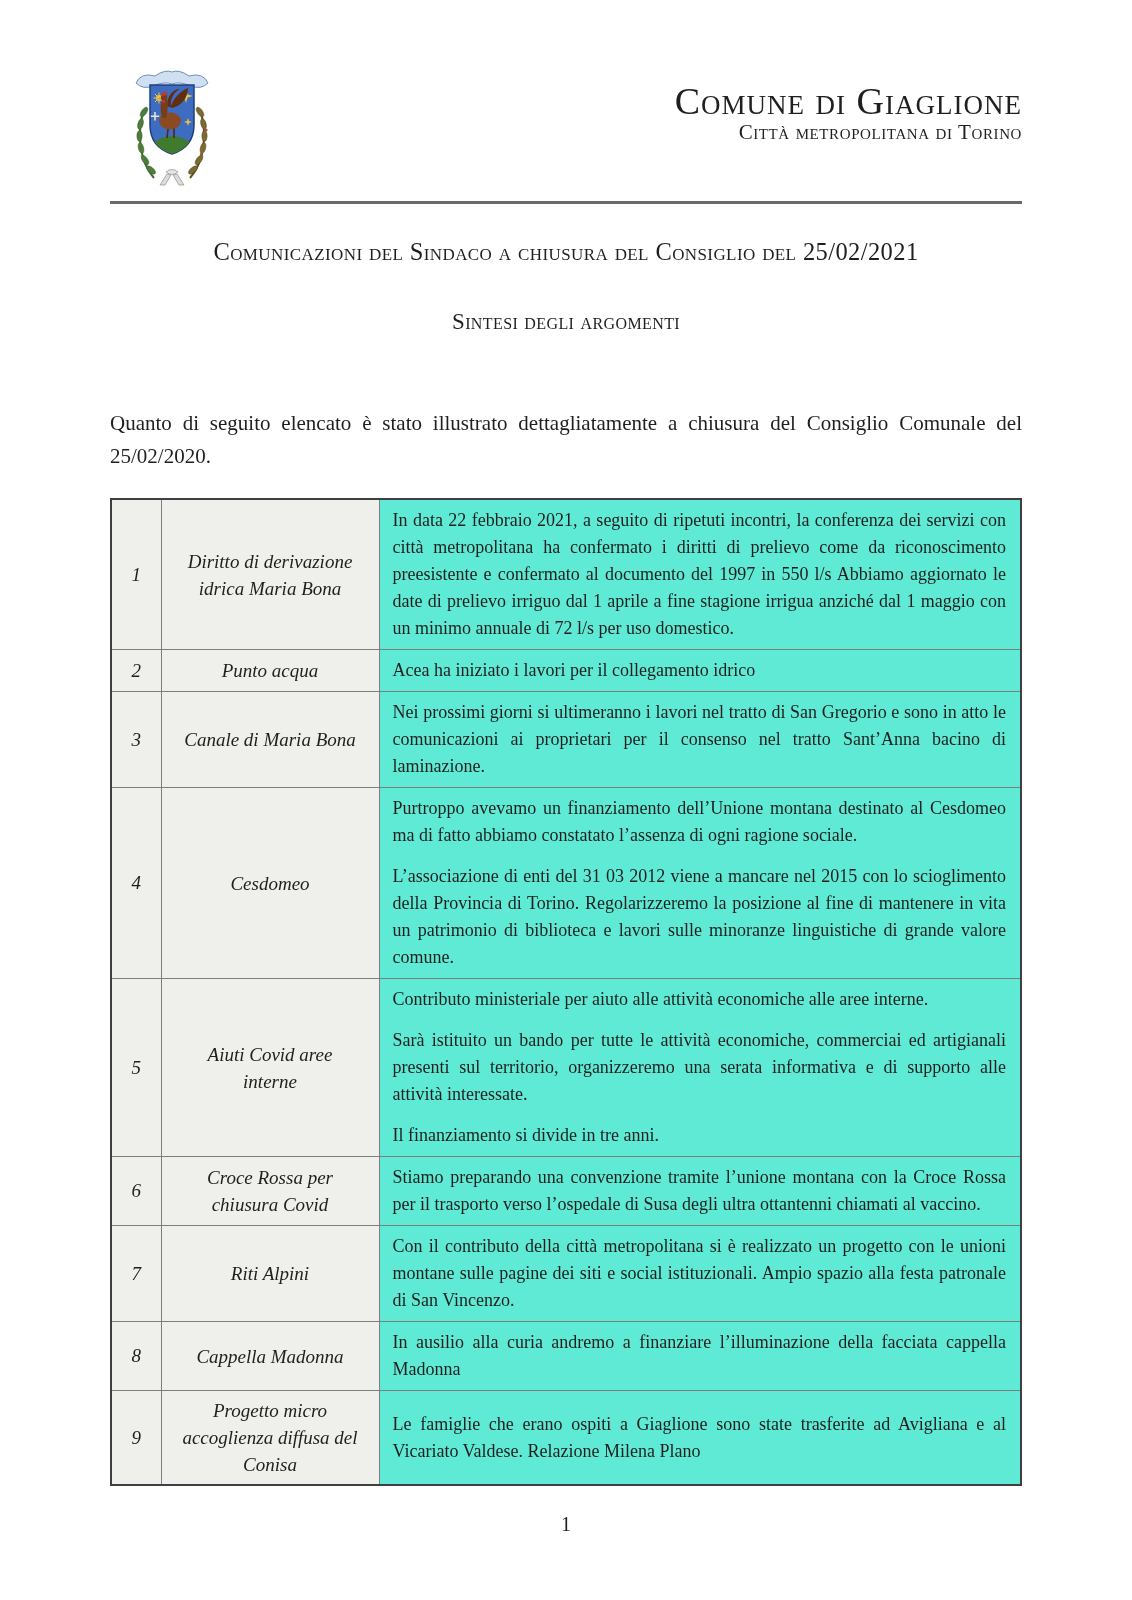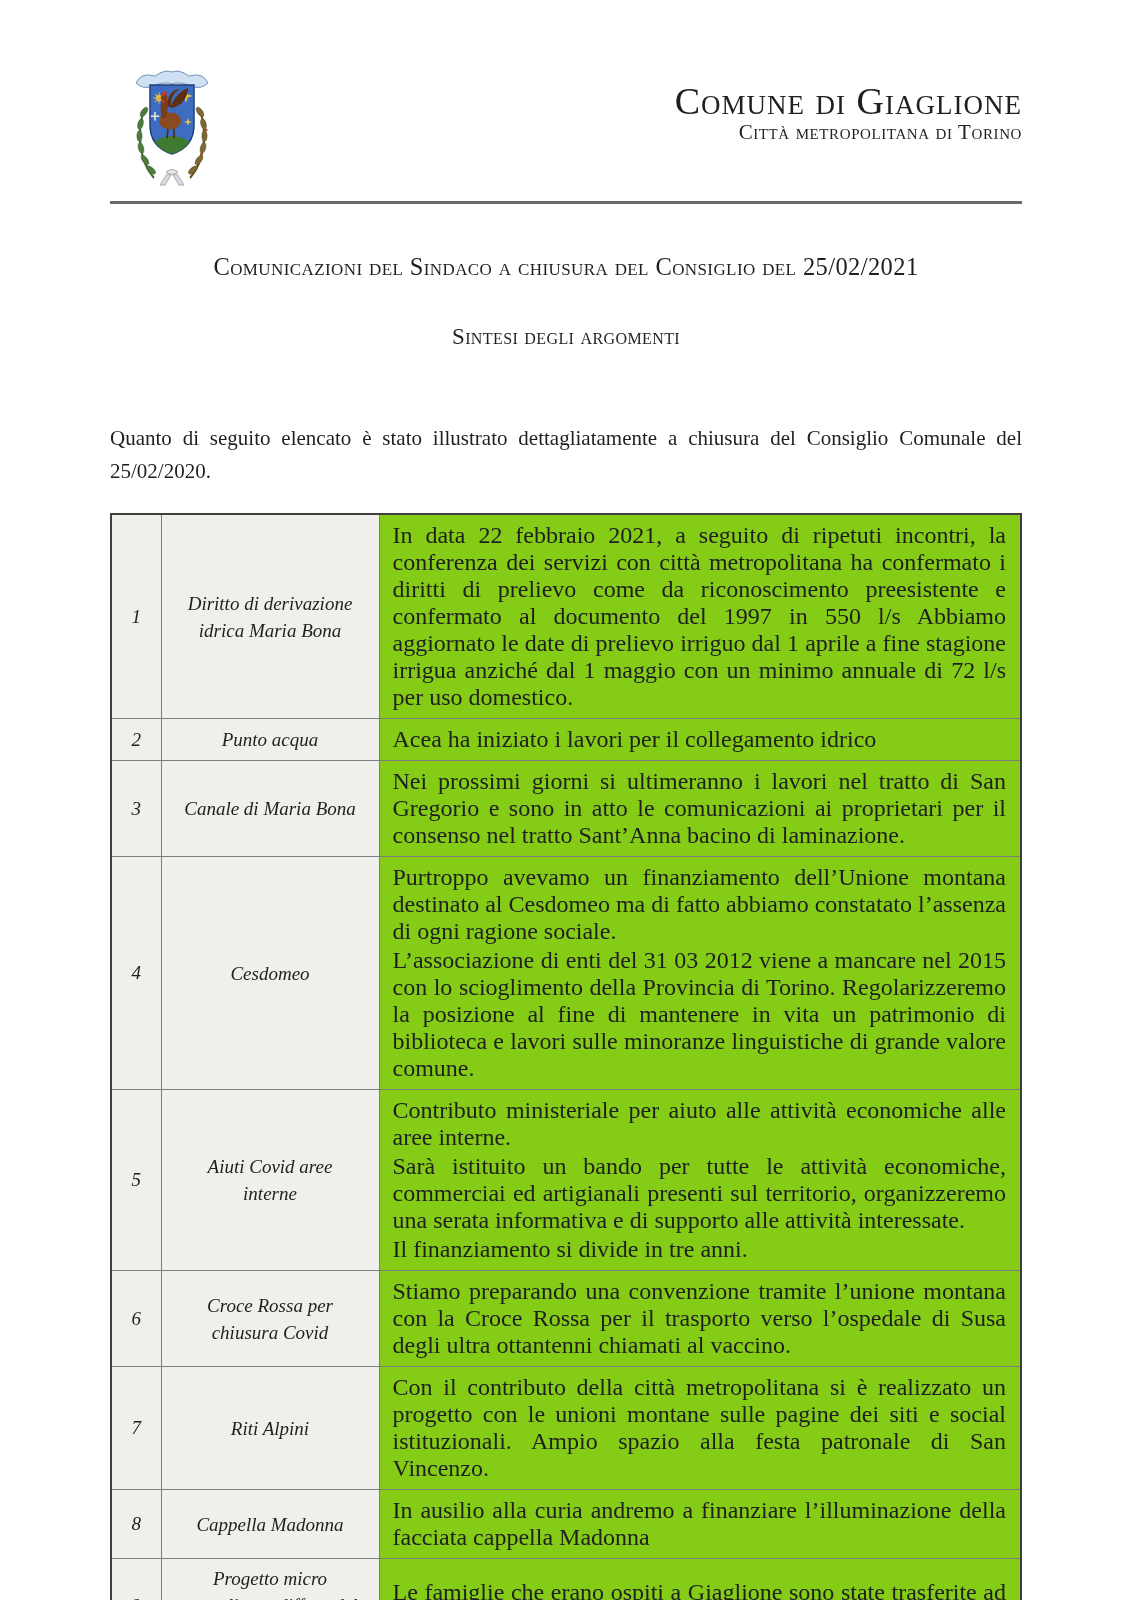--- a/index.html
+++ b/index.html
@@ -42,21 +42,21 @@
     font-variant:small-caps;
     font-size:21px;line-height:1;
     letter-spacing:0.6px;
   }
   .rule{border:none;border-top:3px solid var(--divider);margin-top:13px;}
   
   .doc-heading{
     font-variant:small-caps;font-weight:normal;
     text-align:center;
     font-size:24.5px;letter-spacing:0.4px;
-    margin-top:49px;
+    margin-top:34px;
   }
   .doc-subheading{
     font-variant:small-caps;font-weight:normal;
     text-align:center;
     font-size:23px;letter-spacing:0.4px;
     margin-top:43px;
   }
   .intro{
     margin-top:72px;
     font-size:21px;line-height:33px;
@@ -83,26 +83,26 @@
   }
   td.cell-topic{
     width:218px;
     background:var(--cell-shade);
     font-style:italic;
     font-size:19px;line-height:27px;
     text-align:center;
     padding:6px 18px;
   }
   td.cell-desc{
-    background:#84cc16;
-    font-size:24px;line-height:27px;
+    background:#5eead4;
+    font-size:18px;line-height:27px;
     text-align:justify;
     padding:7px 14px 7px 13px;
   }
-  td.cell-desc p + p{margin-top:2px;}
+  td.cell-desc p + p{margin-top:14px;}
   
   .page-number{
     text-align:center;
     font-size:20px;
     margin-top:27px;
   }
 </style>
 </head>
 <body>
 

